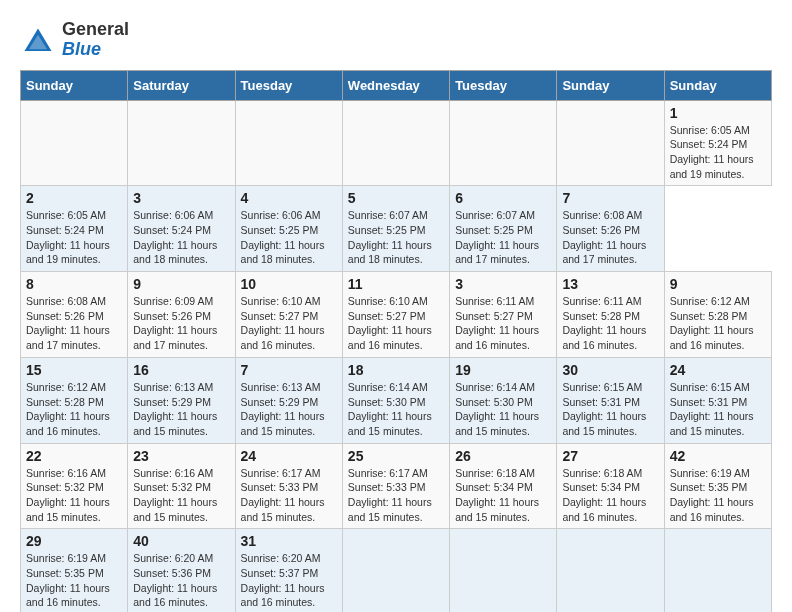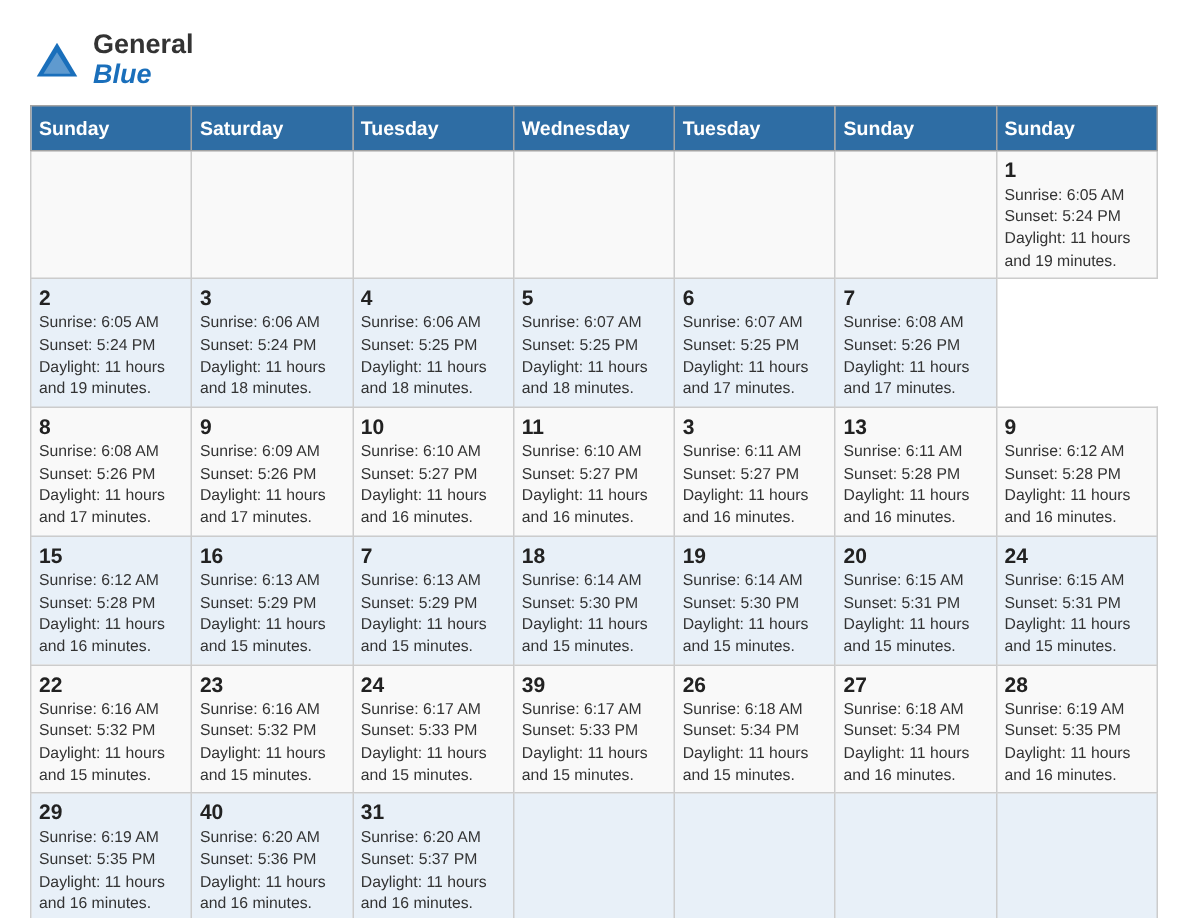--- a/index.html
+++ b/index.html
@@ -194,21 +194,21 @@
         </td>
         <td>
           <span class="day-num">18</span>
           <div class="day-info">Sunrise: 6:14 AM<br>Sunset: 5:30 PM<br>Daylight: 11 hours and 15 minutes.</div>
         </td>
         <td>
           <span class="day-num">19</span>
           <div class="day-info">Sunrise: 6:14 AM<br>Sunset: 5:30 PM<br>Daylight: 11 hours and 15 minutes.</div>
         </td>
         <td>
-          <span class="day-num">20</span>
+          <span class="day-num">30</span>
           <div class="day-info">Sunrise: 6:15 AM<br>Sunset: 5:31 PM<br>Daylight: 11 hours and 15 minutes.</div>
         </td>
         <td>
           <span class="day-num">24</span>
           <div class="day-info">Sunrise: 6:15 AM<br>Sunset: 5:31 PM<br>Daylight: 11 hours and 15 minutes.</div>
         </td>
       </tr>
       <tr>
         <td>
           <span class="day-num">22</span>
@@ -216,33 +216,33 @@
         </td>
         <td>
           <span class="day-num">23</span>
           <div class="day-info">Sunrise: 6:16 AM<br>Sunset: 5:32 PM<br>Daylight: 11 hours and 15 minutes.</div>
         </td>
         <td>
           <span class="day-num">24</span>
           <div class="day-info">Sunrise: 6:17 AM<br>Sunset: 5:33 PM<br>Daylight: 11 hours and 15 minutes.</div>
         </td>
         <td>
-          <span class="day-num">39</span>
+          <span class="day-num">25</span>
           <div class="day-info">Sunrise: 6:17 AM<br>Sunset: 5:33 PM<br>Daylight: 11 hours and 15 minutes.</div>
         </td>
         <td>
           <span class="day-num">26</span>
           <div class="day-info">Sunrise: 6:18 AM<br>Sunset: 5:34 PM<br>Daylight: 11 hours and 15 minutes.</div>
         </td>
         <td>
           <span class="day-num">27</span>
           <div class="day-info">Sunrise: 6:18 AM<br>Sunset: 5:34 PM<br>Daylight: 11 hours and 16 minutes.</div>
         </td>
         <td>
-          <span class="day-num">28</span>
+          <span class="day-num">42</span>
           <div class="day-info">Sunrise: 6:19 AM<br>Sunset: 5:35 PM<br>Daylight: 11 hours and 16 minutes.</div>
         </td>
       </tr>
       <tr>
         <td>
           <span class="day-num">29</span>
           <div class="day-info">Sunrise: 6:19 AM<br>Sunset: 5:35 PM<br>Daylight: 11 hours and 16 minutes.</div>
         </td>
         <td>
           <span class="day-num">40</span>

